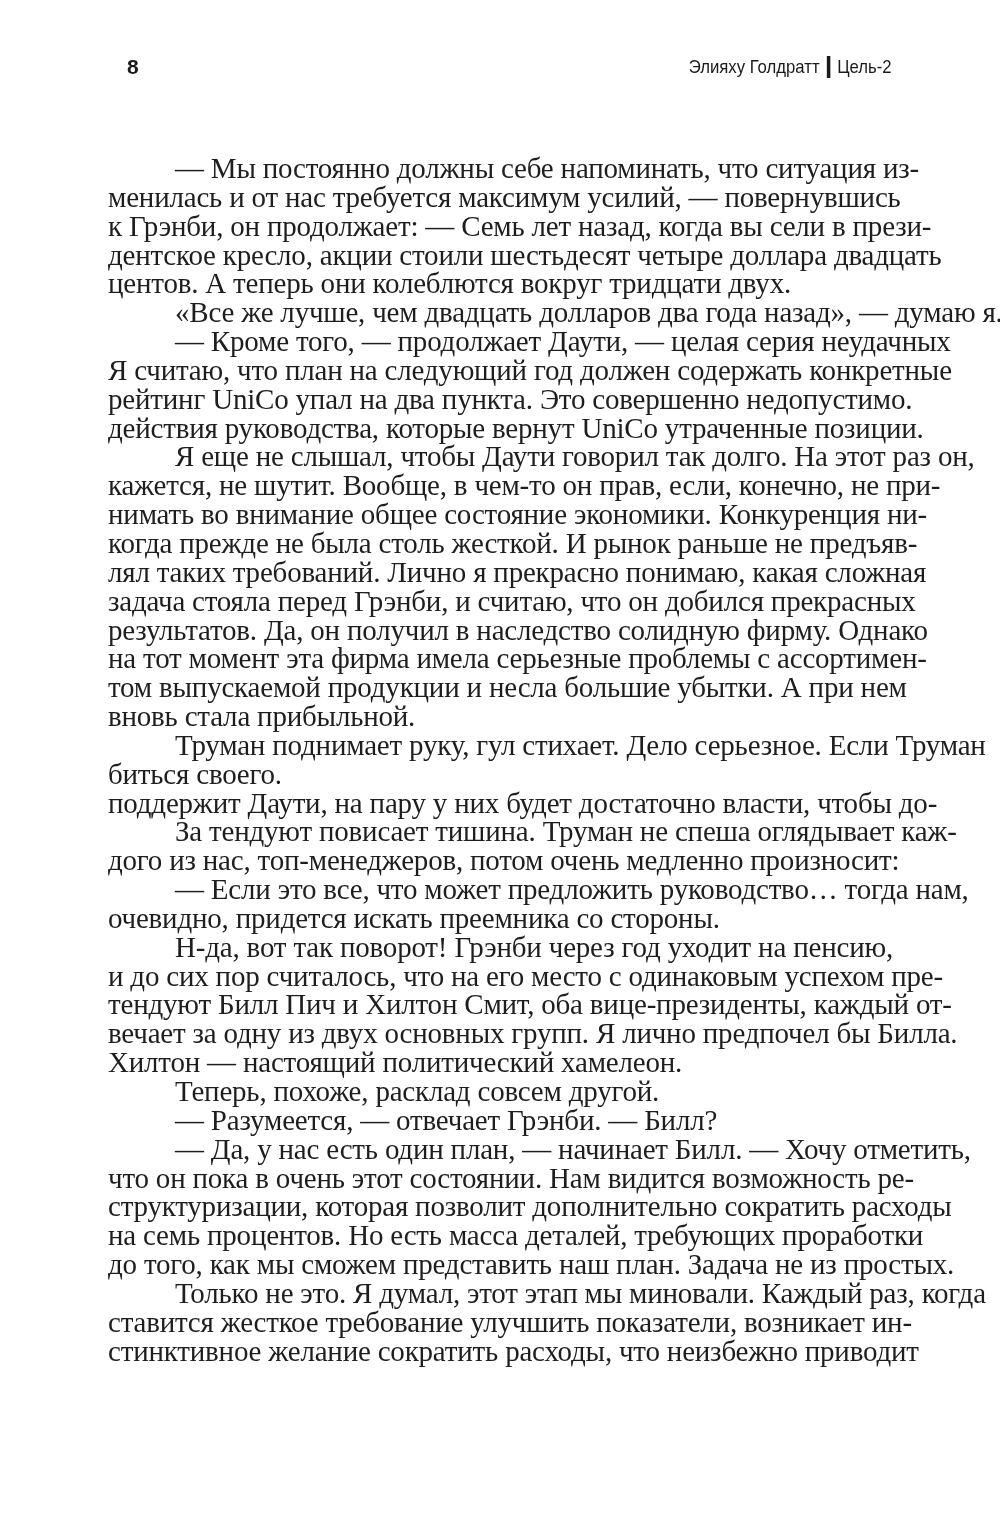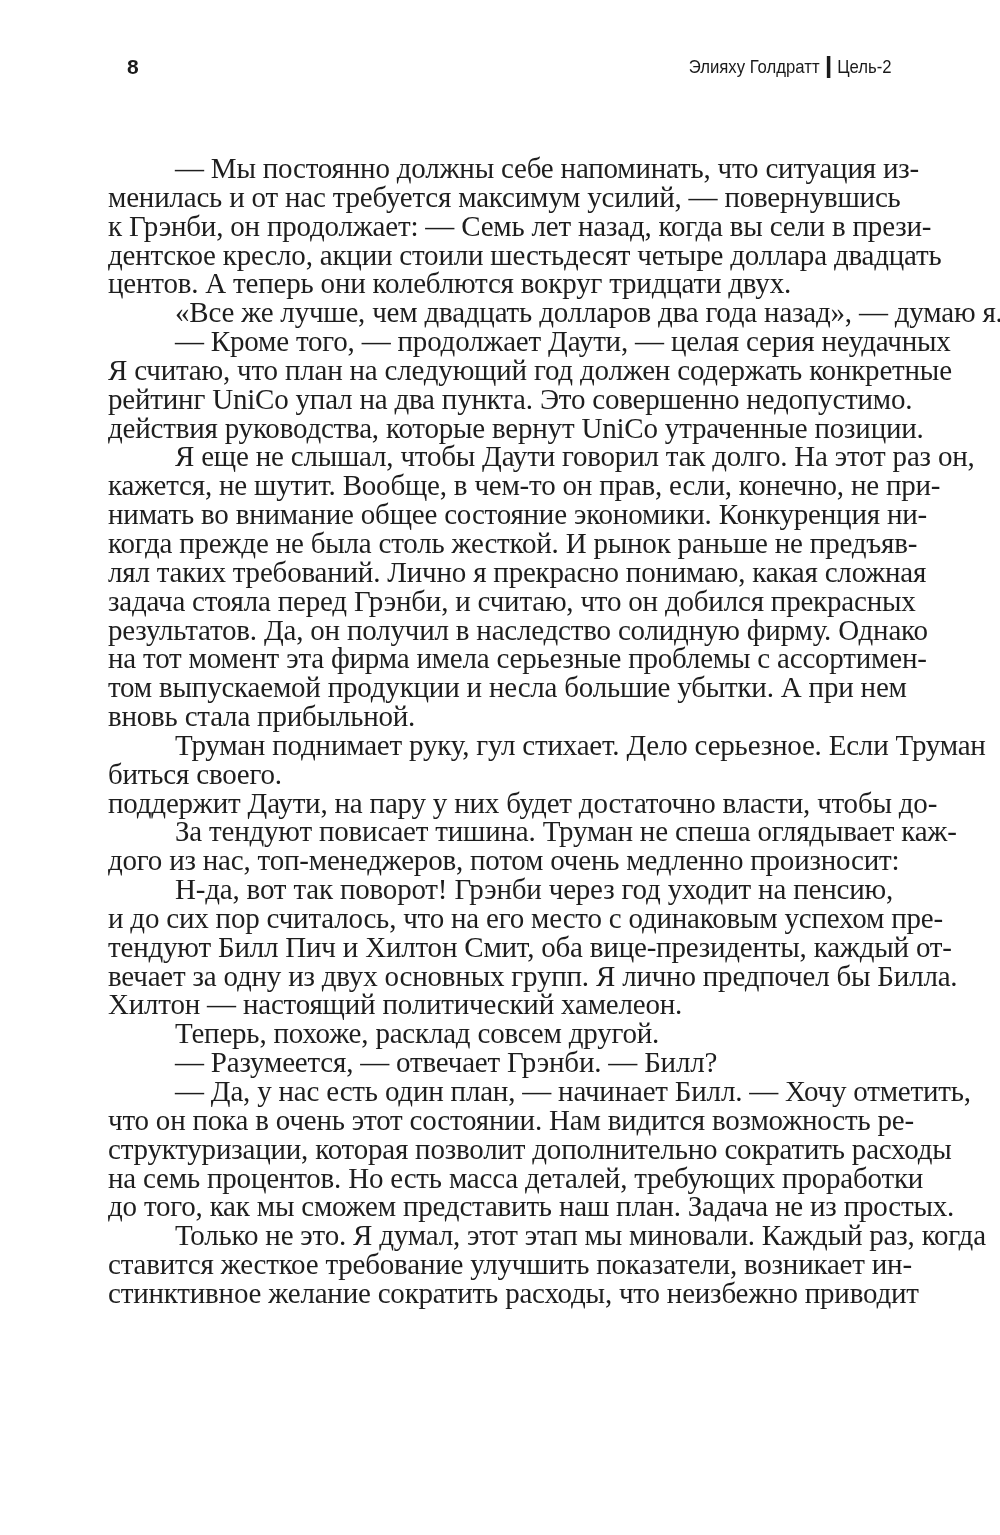--- a/index.html
+++ b/index.html
@@ -90,20 +90,24 @@
     <div>
       <span class="line first">Труман поднимает руку, гул стихает. Дело серьезное. Если Труман</span>
       <span class="line last">биться своего.</span>
       <span class="line">поддержит Даути, на пару у них будет достаточно власти, чтобы до-</span>
     </div>
     <div>
       <span class="line first">За тендуют повисает тишина. Труман не спеша оглядывает каж-</span>
       <span class="line last">дого из нас, топ-менеджеров, потом очень медленно произносит:</span>
     </div>
     <div>
+      <span class="line first">— Если это все, что может предложить руководство… тогда нам,</span>
+      <span class="line last">очевидно, придется искать преемника со стороны.</span>
+    </div>
+    <div>
       <span class="line first">Н-да, вот так поворот! Грэнби через год уходит на пенсию,</span>
       <span class="line">и до сих пор считалось, что на его место с одинаковым успехом пре-</span>
       <span class="line">тендуют Билл Пич и Хилтон Смит, оба вице-президенты, каждый от-</span>
       <span class="line">вечает за одну из двух основных групп. Я лично предпочел бы Билла.</span>
       <span class="line last">Хилтон — настоящий политический хамелеон.</span>
     </div>
     <div>
       <span class="line first last">Теперь, похоже, расклад совсем другой.</span>
     </div>
     <div>

